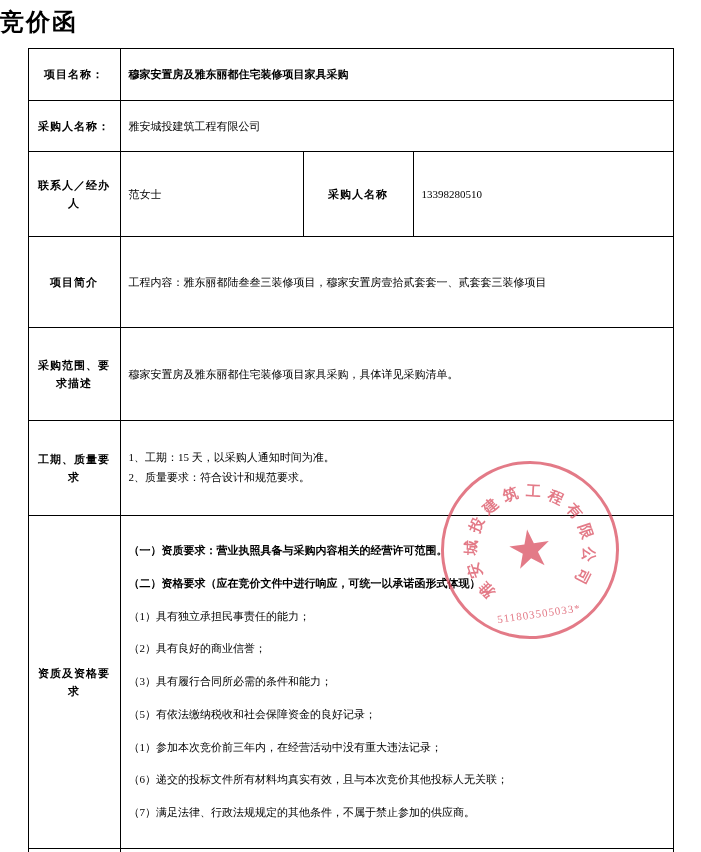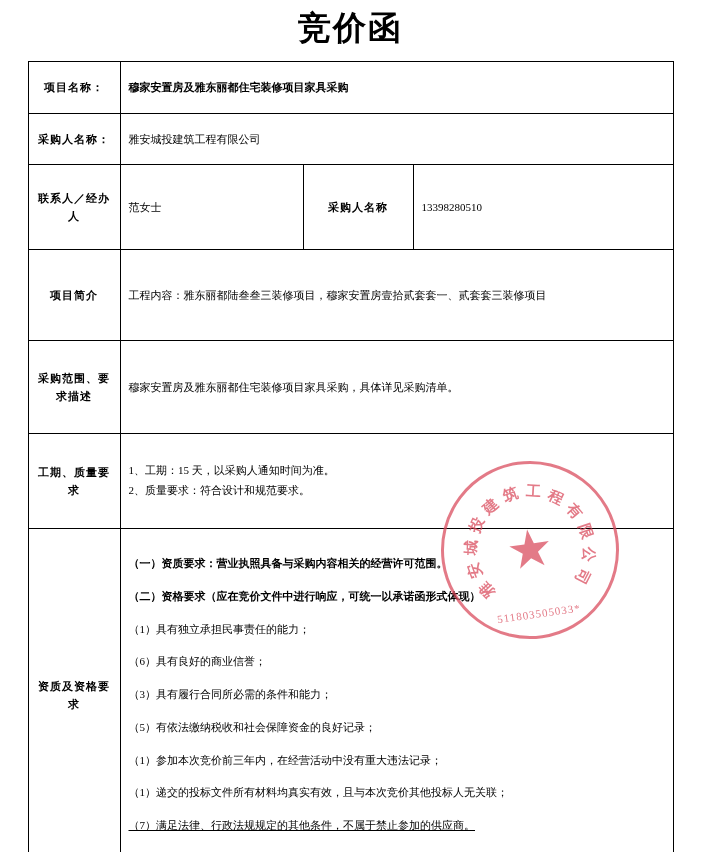--- a/index.html
+++ b/index.html
@@ -14,22 +14,22 @@
     color: #000000;
     position: relative;
     overflow: hidden;
   }
   .page {
     width: 701px;
     position: relative;
     padding: 0;
   }
   .doc-title {
-    text-align: center;
-    font-size: 33px;
+    text-align: left;
+    font-size: 24px;
     font-weight: bold;
     letter-spacing: 2px;
     margin: 6px 0 10px 0;
     font-family: "Liberation Serif", "DejaVu Serif", serif;
   }
   .intro {
     font-size: 14.5px;
     line-height: 1.75;
     margin: 0 28px 12px 28px;
     text-indent: 2em;
@@ -70,21 +70,21 @@
     vertical-align: top;
   }
   .proj-name {
     font-weight: bold;
     font-size: 14.5px;
   }
   .qual-line {
     margin: 13px 0 14px 0;
     text-indent: 0;
   }
-  .qual-line:last-child { margin-bottom: 2px; text-decoration: underline; }
+  .qual-line:last-child { margin-bottom: 2px; }
   .qual-head {
     font-weight: bold;
   }
   .multiline p {
     margin: 0 0 2px 0;
   }
   .stamp {
     position: absolute;
     left: 441px;
     top: 455px;
@@ -174,25 +174,25 @@
           <p>1、工期：15 天，以采购人通知时间为准。</p>
           <p>2、质量要求：符合设计和规范要求。</p>
         </td>
       </tr>
       <tr>
         <td class="label tall" style="height:300px">资质及资格要求</td>
         <td class="val top" colspan="3" style="padding-top:12px">
           <div class="qual-line qual-head">（一）资质要求：营业执照具备与采购内容相关的经营许可范围。</div>
           <div class="qual-line qual-head">（二）资格要求（应在竞价文件中进行响应，可统一以承诺函形式体现）</div>
           <div class="qual-line">（1）具有独立承担民事责任的能力；</div>
-          <div class="qual-line">（6）具有良好的商业信誉；</div>
+          <div class="qual-line">（2）具有良好的商业信誉；</div>
           <div class="qual-line">（3）具有履行合同所必需的条件和能力；</div>
           <div class="qual-line">（5）有依法缴纳税收和社会保障资金的良好记录；</div>
           <div class="qual-line">（1）参加本次竞价前三年内，在经营活动中没有重大违法记录；</div>
-          <div class="qual-line">（1）递交的投标文件所有材料均真实有效，且与本次竞价其他投标人无关联；</div>
+          <div class="qual-line">（6）递交的投标文件所有材料均真实有效，且与本次竞价其他投标人无关联；</div>
           <div class="qual-line">（7）满足法律、行政法规规定的其他条件，不属于禁止参加的供应商。</div>
         </td>
       </tr>
       <tr>
         <td class="label" style="height:56px">发布竞价函时间</td>
         <td class="val" colspan="3">时间：2023 年 12 月 01 日—2023 年 12 月 03 日上午 9:00-12：00；下午 2：30-18：00（北京时间）。</td>
       </tr>
 
     </tbody>
   </table>

